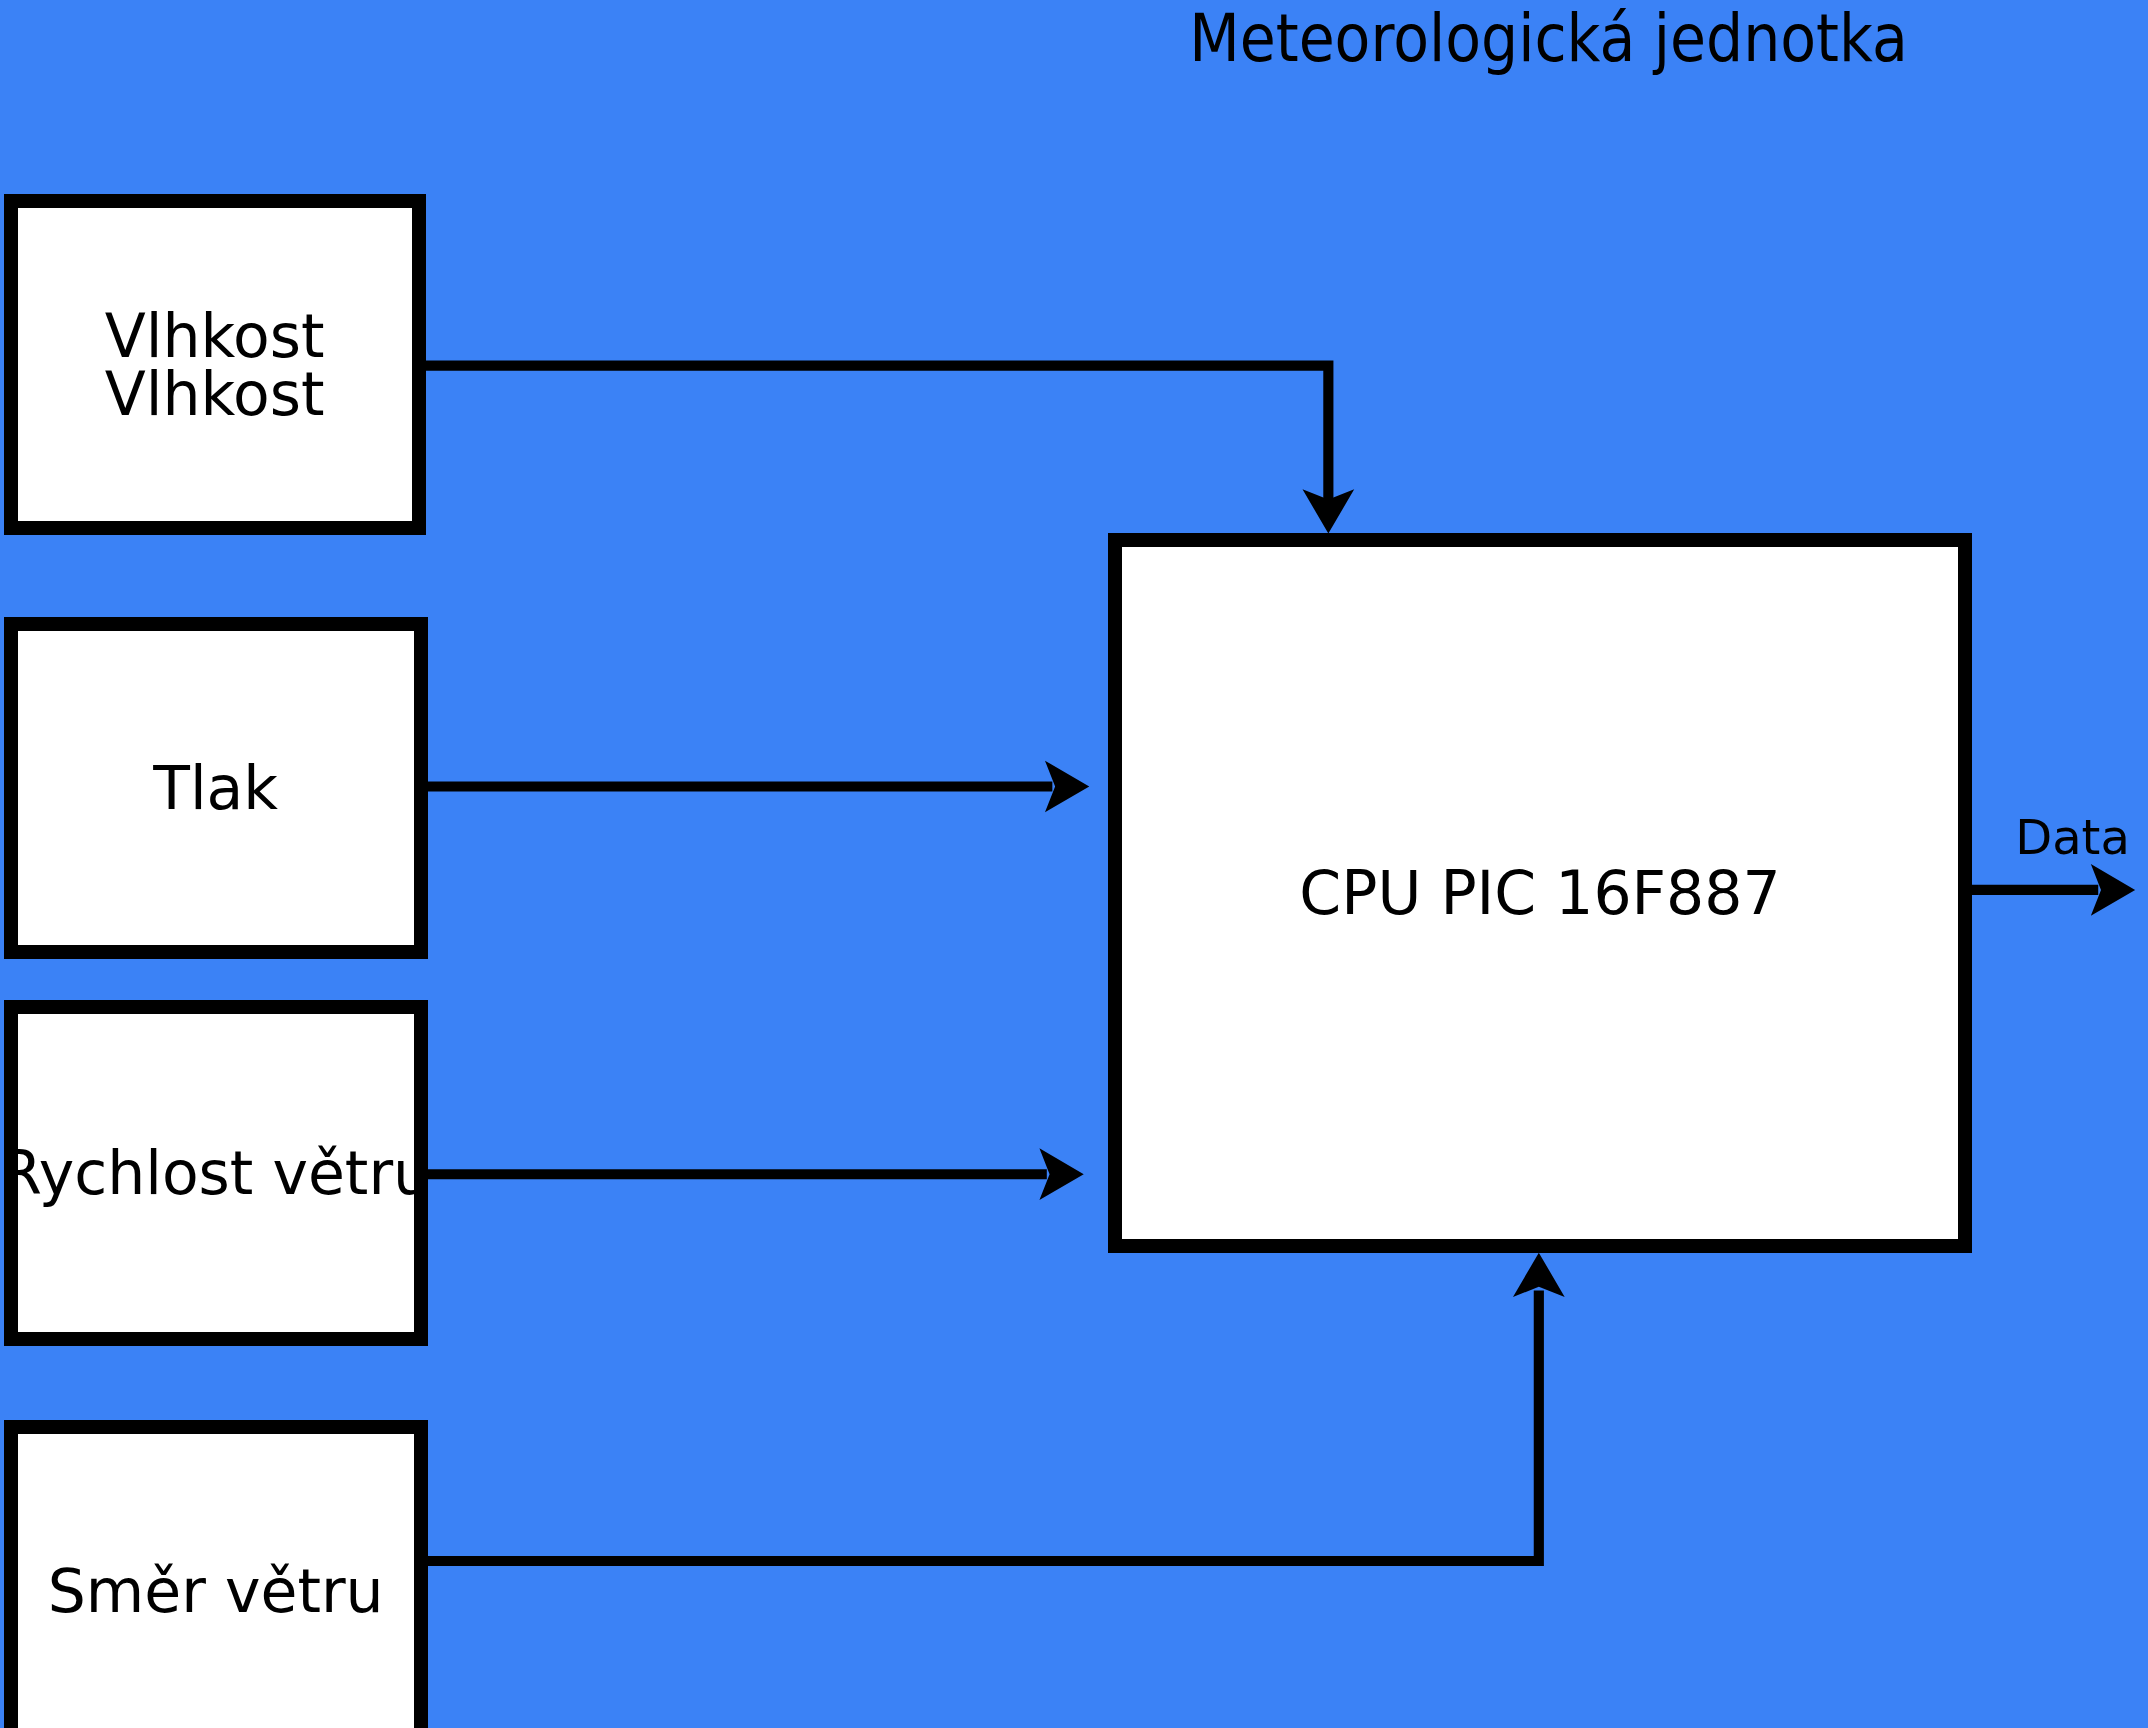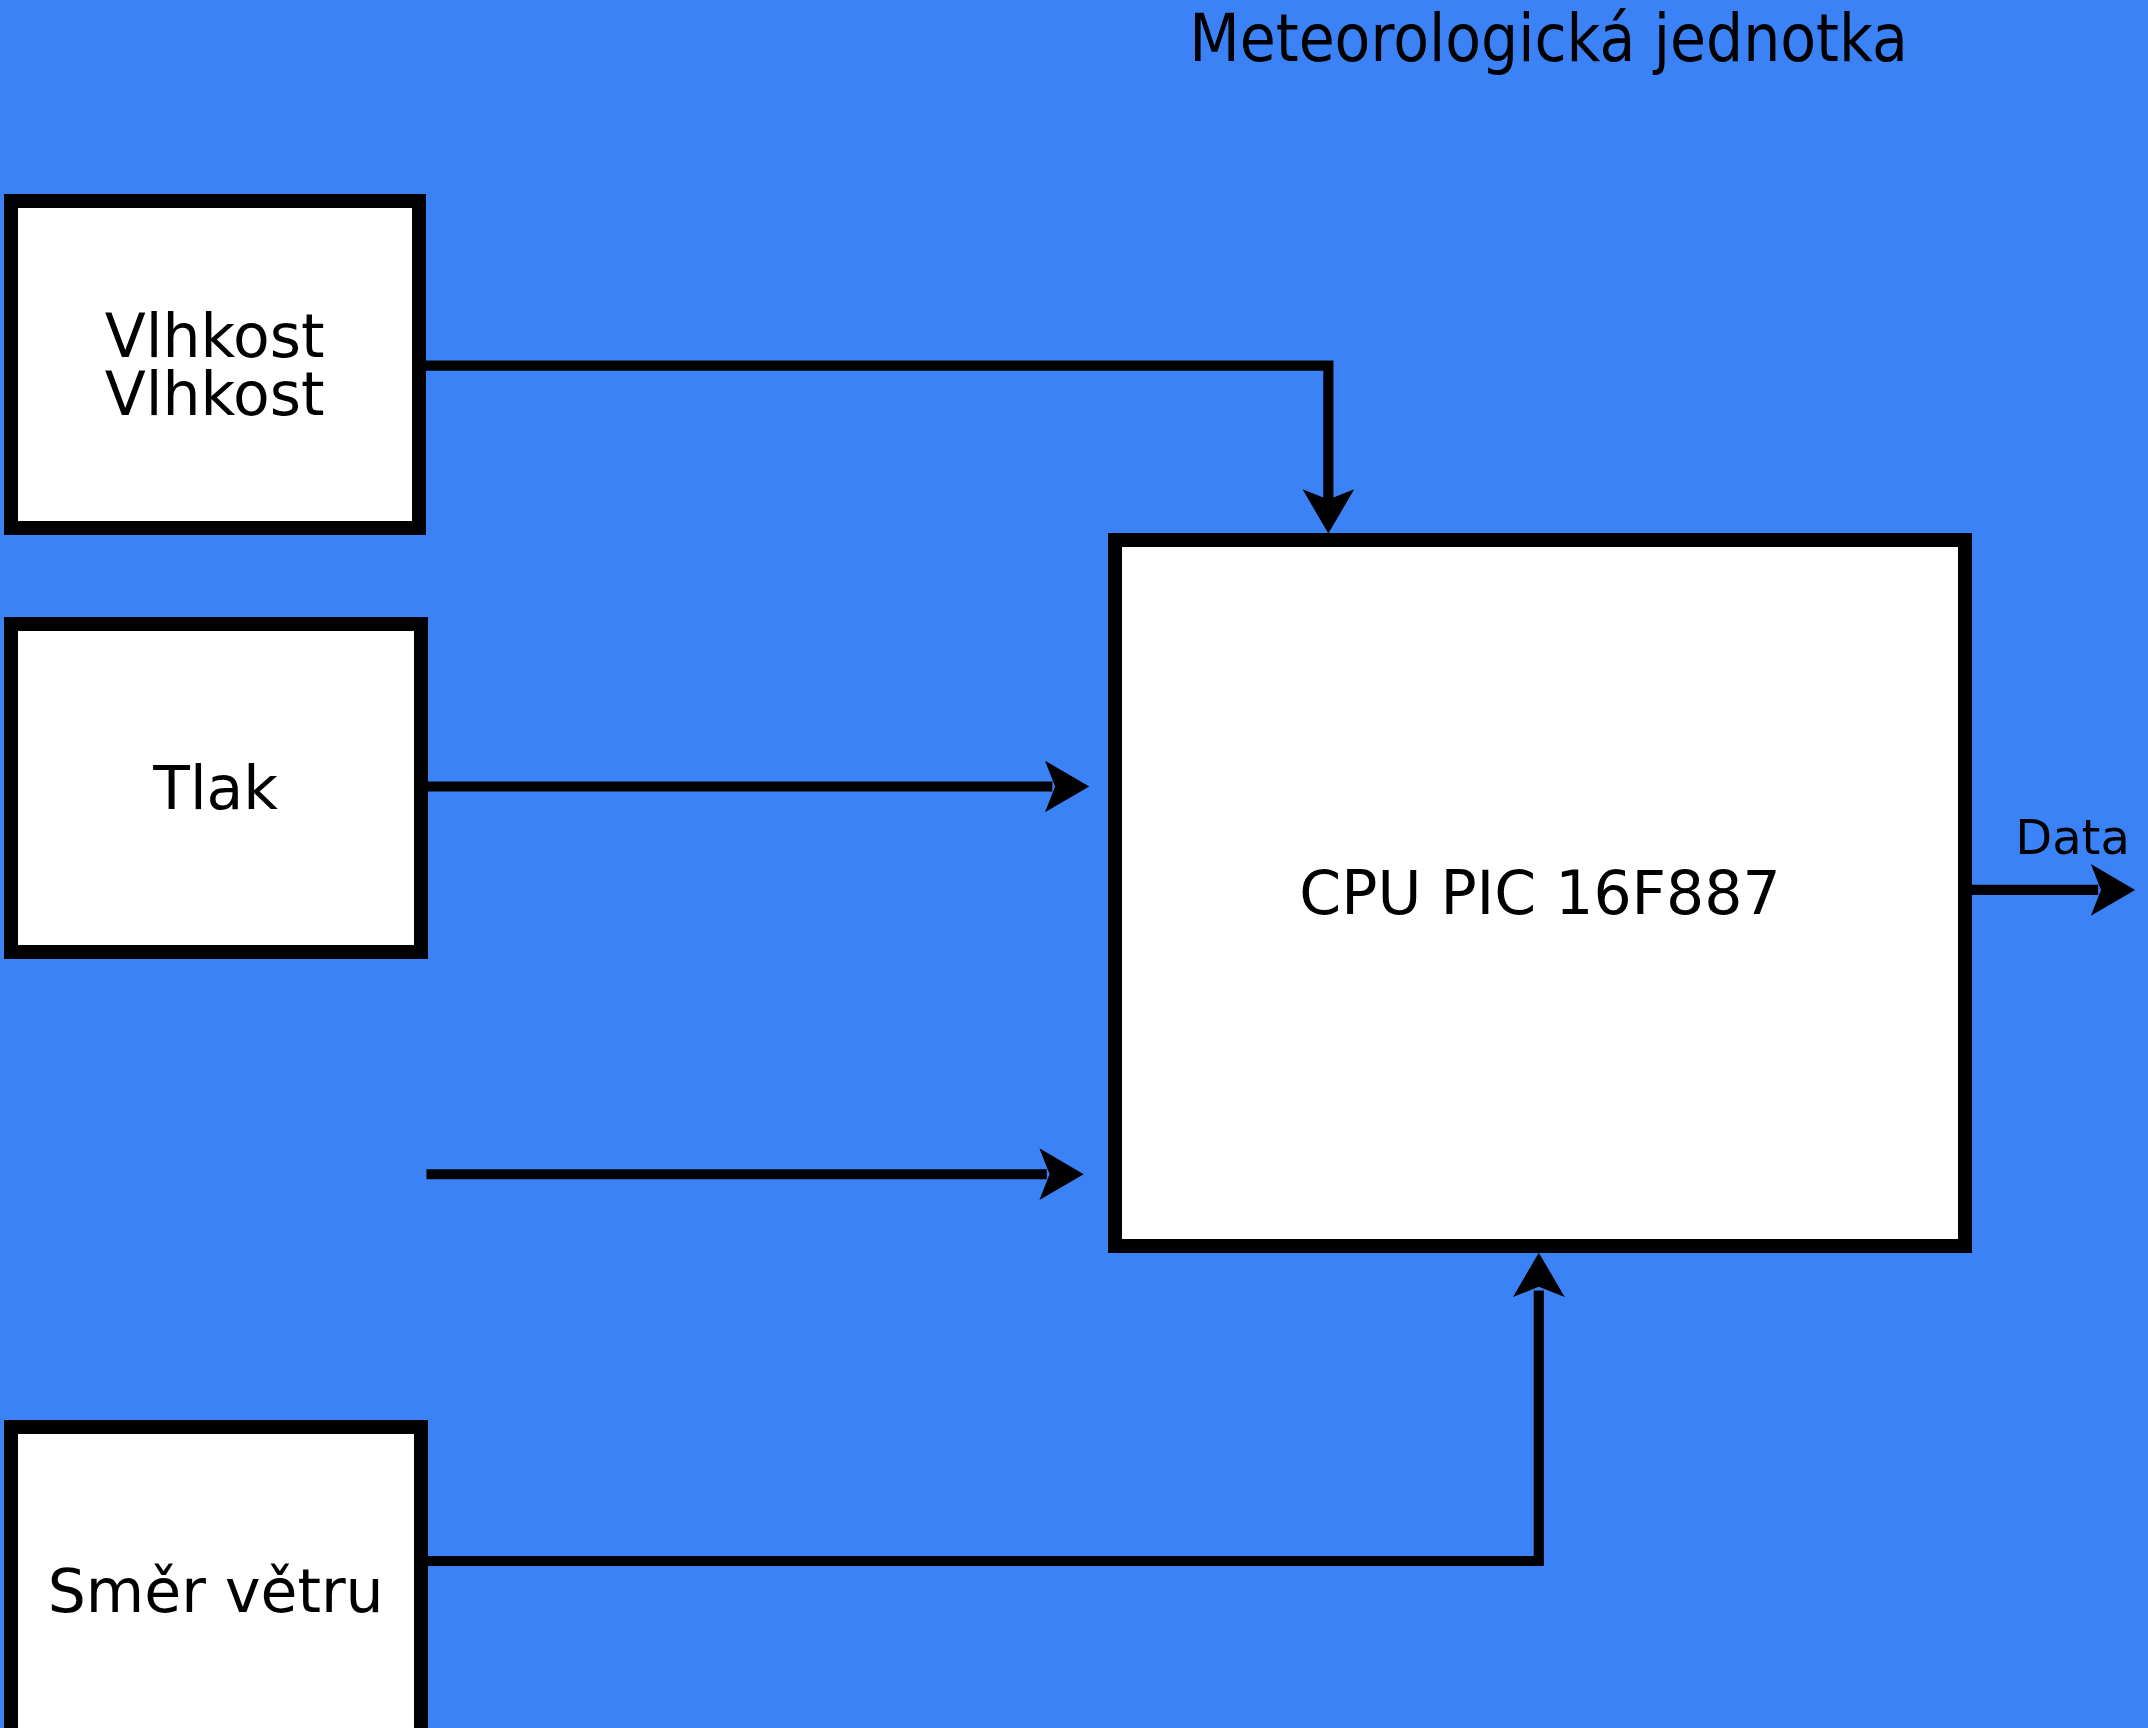--- a/index.html
+++ b/index.html
@@ -86,20 +86,23 @@
 
   <div class="node box-humidity">
     <div class="label">Vlhkost</div>
     <div class="label">Vlhkost</div>
   </div>
 
   <div class="node box-pressure">
     <div class="label">Tlak</div>
   </div>
 
+  <div class="node box-windspeed">
+    <div class="label">Rychlost větru</div>
+  </div>
 
   <div class="node box-winddir">
     <div class="label">Směr větru</div>
   </div>
 
   <div class="node box-cpu">
     <div class="label">CPU PIC 16F887</div>
   </div>
 
   <div class="data-label">Data</div>

